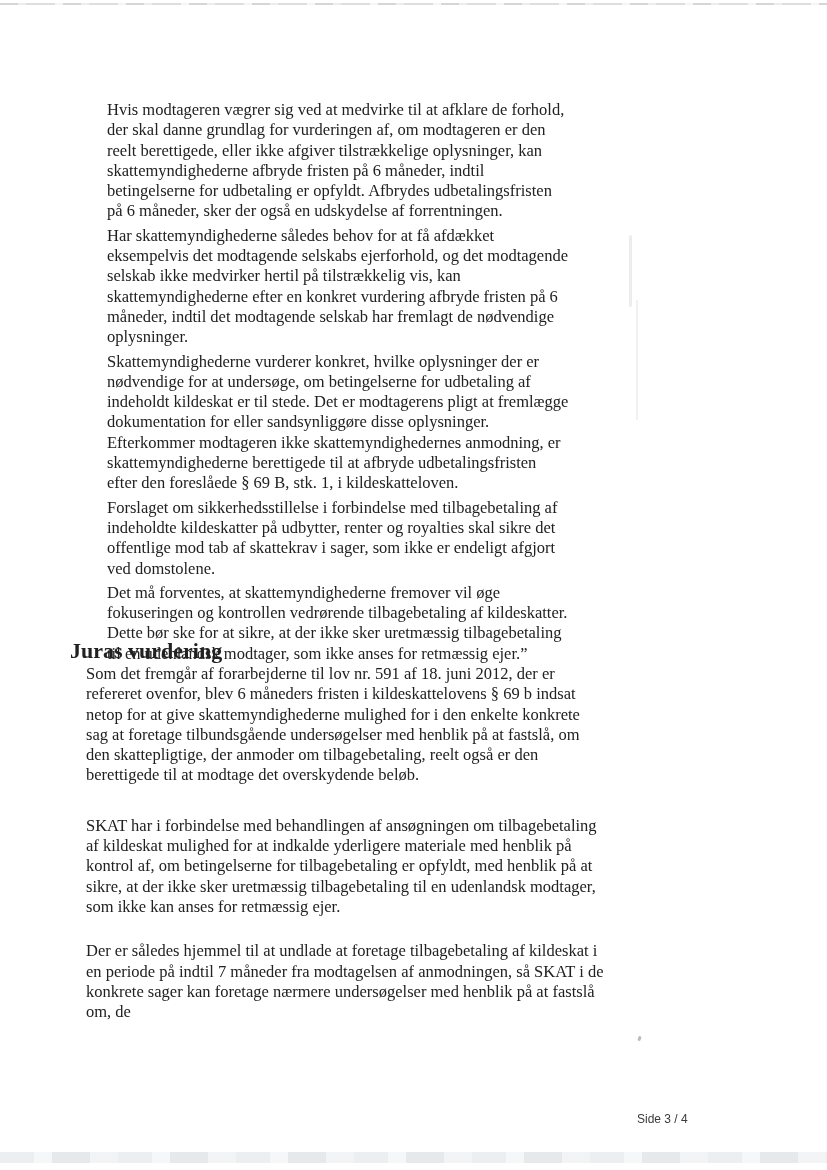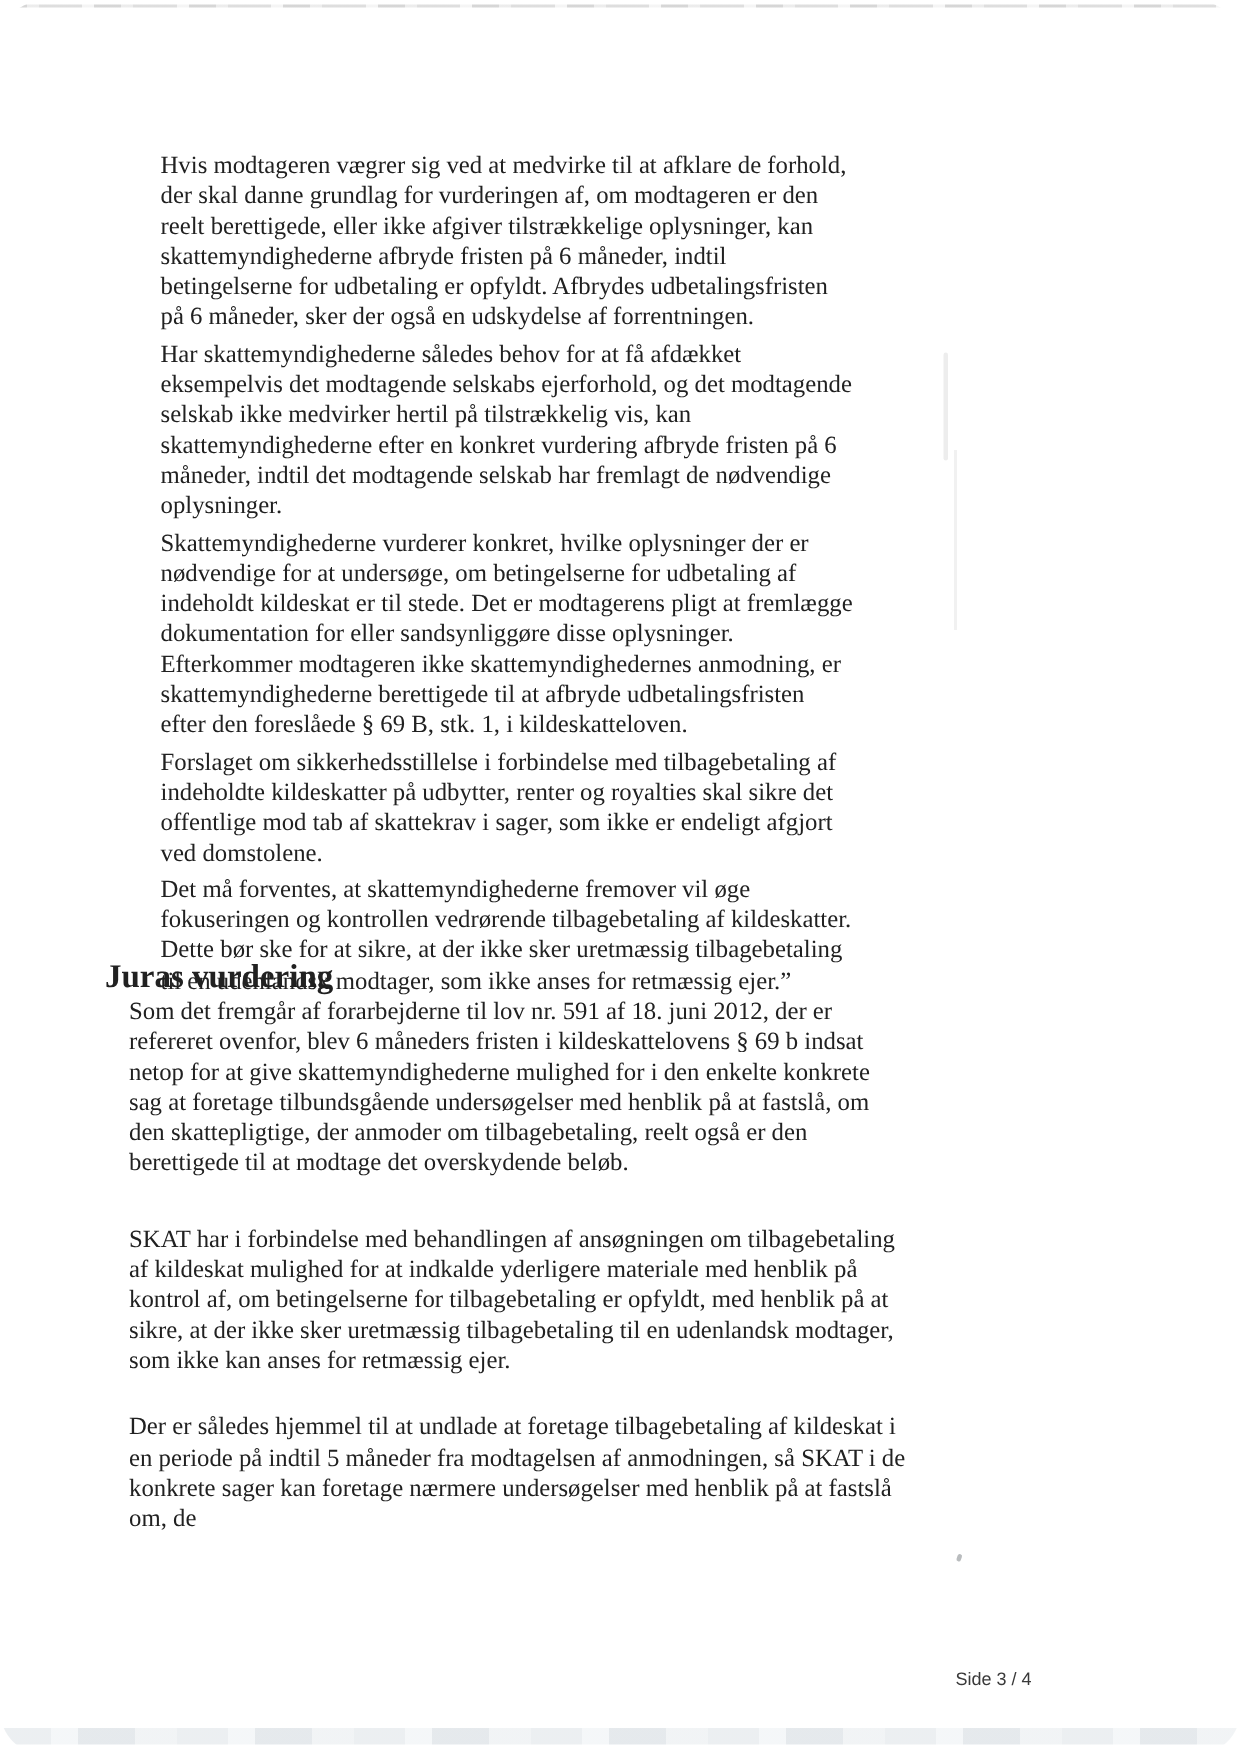--- a/index.html
+++ b/index.html
@@ -8,21 +8,20 @@
     background: #ffffff;
   }
   .page {
     position: relative;
     width: 827px;
     height: 1170px;
     background: #ffffff;
     overflow: hidden;
     font-family: "Liberation Serif", "DejaVu Serif", serif;
     color: #212121;
-    border-radius: 30px;
   }
   
   .scan-edge-top {
     position: absolute;
     top: 3px;
     left: 0;
     width: 100%;
     height: 2px;
     background: repeating-linear-gradient(90deg,
       #cfcfcf 0 18px, #e9e9e9 18px 26px,
@@ -122,21 +121,21 @@
     <p>Har skattemyndighederne således behov for at få afdækket eksempelvis det modtagende selskabs ejerforhold, og det modtagende selskab ikke medvirker hertil på tilstrækkelig vis, kan skattemyndighederne efter en konkret vurdering afbryde fristen på 6 måneder, indtil det modtagende selskab har fremlagt de nødvendige oplysninger.</p>
     <p>Skattemyndighederne vurderer konkret, hvilke oplysninger der er nødvendige for at undersøge, om betingelserne for udbetaling af indeholdt kildeskat er til stede. Det er modtagerens pligt at fremlægge dokumentation for eller sandsynliggøre disse oplysninger. Efterkommer modtageren ikke skattemyndighedernes anmodning, er skattemyndighederne berettigede til at afbryde udbetalingsfristen efter den foreslåede § 69 B, stk. 1, i kildeskatteloven.</p>
     <p>Forslaget om sikkerhedsstillelse i forbindelse med tilbagebetaling af indeholdte kildeskatter på udbytter, renter og royalties skal sikre det offentlige mod tab af skattekrav i sager, som ikke er endeligt afgjort ved domstolene.</p>
     <p>Det må forventes, at skattemyndighederne fremover vil øge fokuseringen og kontrollen vedrørende tilbagebetaling af kildeskatter. Dette bør ske for at sikre, at der ikke sker uretmæssig tilbagebetaling til en udenlandsk modtager, som ikke anses for retmæssig ejer.”</p>
   </div>
 
   <div class="section">
     <h2>Juras vurdering</h2>
     <p class="para-1">Som det fremgår af forarbejderne til lov nr. 591 af 18. juni 2012, der er refereret ovenfor, blev 6 måneders fristen i kildeskattelovens § 69 b indsat netop for at give skattemyndighederne mulighed for i den enkelte konkrete sag at foretage tilbundsgående undersøgelser med henblik på at fastslå, om den skattepligtige, der anmoder om tilbagebetaling, reelt også er den berettigede til at modtage det overskydende beløb.</p>
     <p class="para-2">SKAT har i forbindelse med behandlingen af ansøgningen om tilbagebetaling af kildeskat mulighed for at indkalde yderligere materiale med henblik på kontrol af, om betingelserne for tilbagebetaling er opfyldt, med henblik på at sikre, at der ikke sker uretmæssig tilbagebetaling til en udenlandsk modtager, som ikke kan anses for retmæssig ejer.</p>
-    <p class="para-4">Der er således hjemmel til at undlade at foretage tilbagebetaling af kildeskat i en periode på indtil 5 måneder fra modtagelsen af anmodningen, så SKAT i de konkrete sager kan foretage nærmere undersøgelser med henblik på at fastslå om, de</p>
+    <p class="para-4">Der er således hjemmel til at undlade at foretage tilbagebetaling af kildeskat i en periode på indtil 7 måneder fra modtagelsen af anmodningen, så SKAT i de konkrete sager kan foretage nærmere undersøgelser med henblik på at fastslå om, de</p>
   </div>
 
   <div class="scan-streak-1"></div>
   <div class="scan-streak-2"></div>
   <div class="scan-speck"></div>
 
   <div class="page-footer">Side 3 / 4</div>
 
   <div class="scan-edge-bottom"></div>
 

